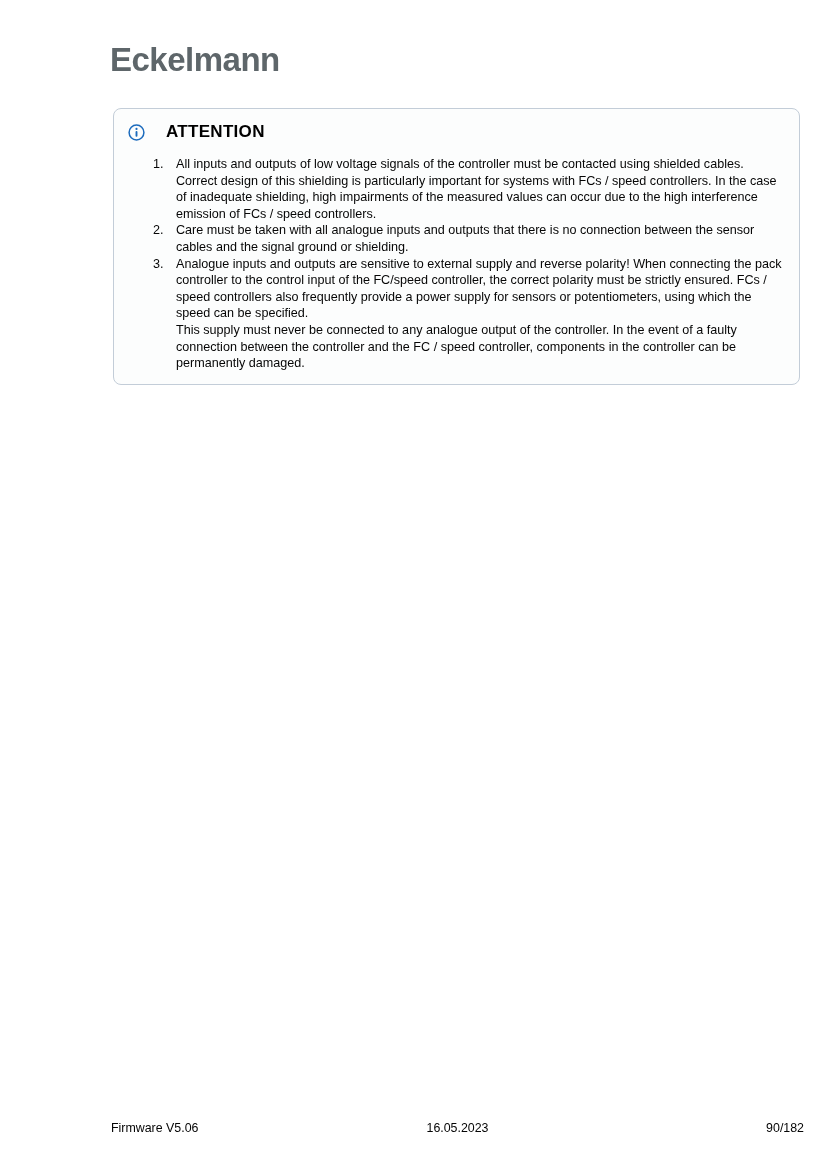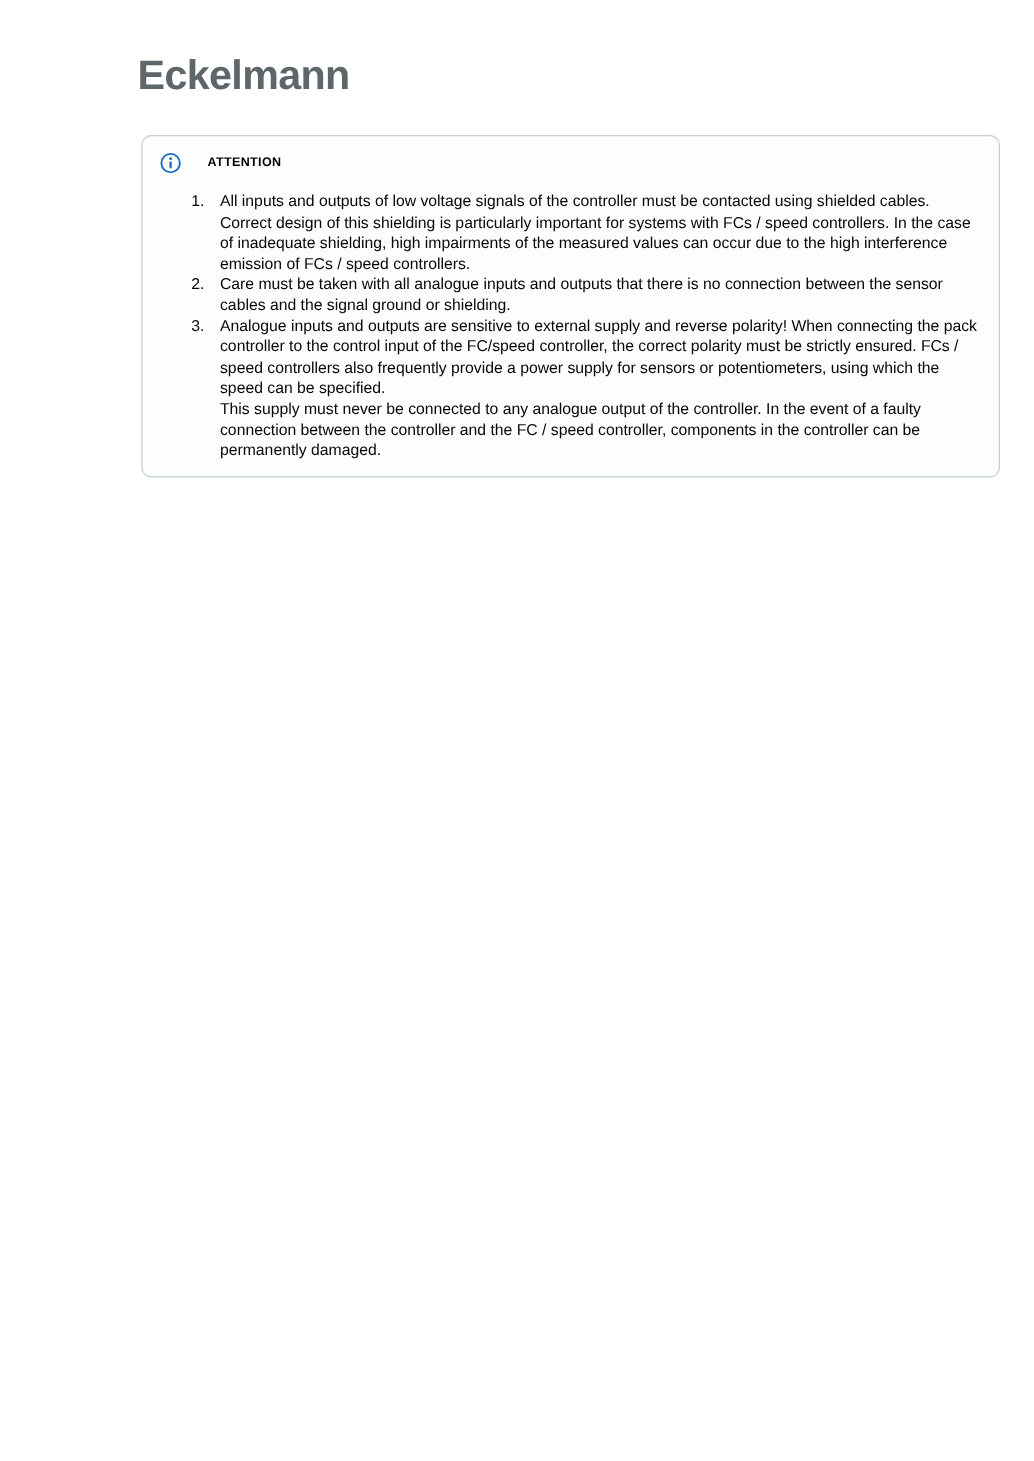--- a/index.html
+++ b/index.html
@@ -34,21 +34,21 @@
     border-radius: 8px;
     padding: 13px 16px 12px 14px;
   }
   .attention-header {
     display: flex;
     align-items: center;
     gap: 21px;
   }
   .info-icon { width: 17px; height: 17px; display: block; }
   .attention-title {
-    font-size: 10px;
+    font-size: 17px;
     font-weight: bold;
     letter-spacing: 0.3px;
     color: #000000;
   }
   .attention-list {
     margin-top: 14px;
     margin-left: 25px;
   }
   .attn-item {
     display: flex;
@@ -113,14 +113,19 @@
       </div>
 
       <div class="attn-item">
         <span class="attn-num">3.</span>
         <span class="attn-text"><span>Analogue inputs and outputs are sensitive to external supply and reverse polarity! When connecting the pack controller to the control input of the FC/speed controller, the correct polarity </span><span class="b">must be strictly</span><span> ensured. FCs / speed controllers also frequently provide a power supply for sensors or potentiometers, using which the speed can be specified.</span><br><span>This supply must </span><span class="b">never</span><span> be connected to any analogue output of the controller. In the event of a faulty connection between the controller and the FC / speed controller, components in the controller can be permanently damaged.</span></span>
       </div>
 
     </div>
   </div>
 
+  <div class="footer">
+    <span>Firmware V5.06</span>
+    <span class="center">16.05.2023</span>
+    <span>90/182</span>
+  </div>
 
 </div>
 
 </body></html>

